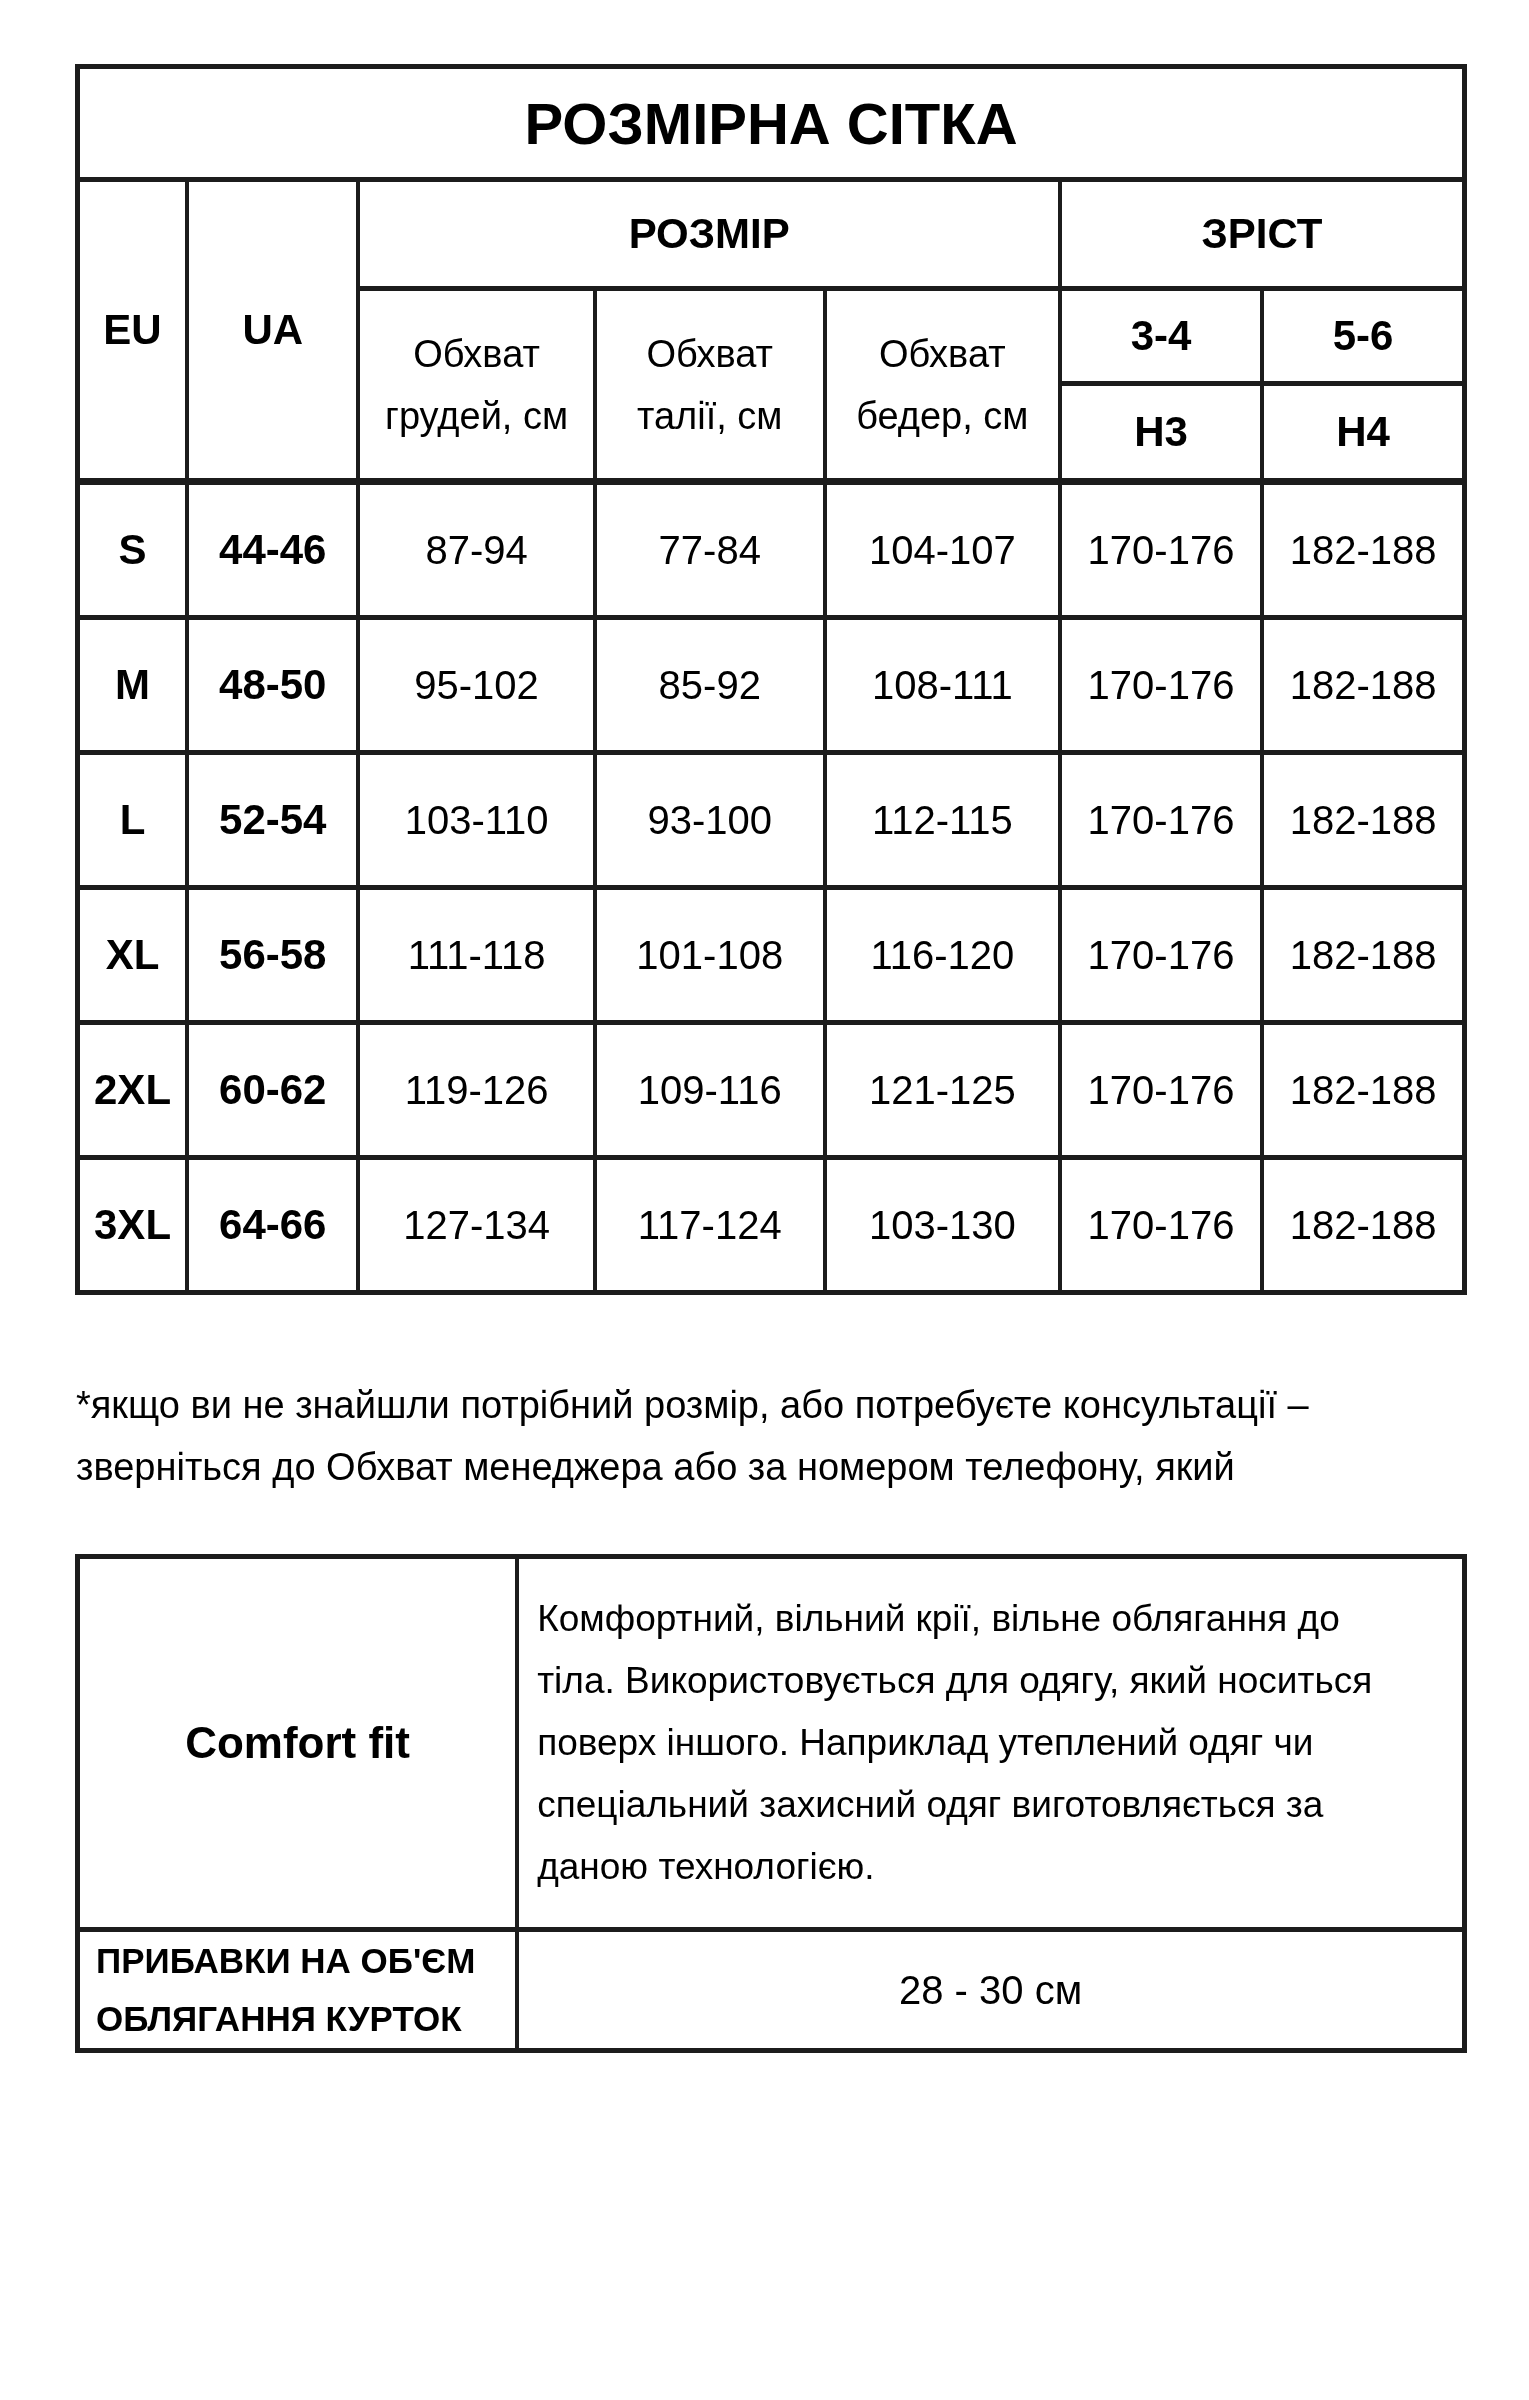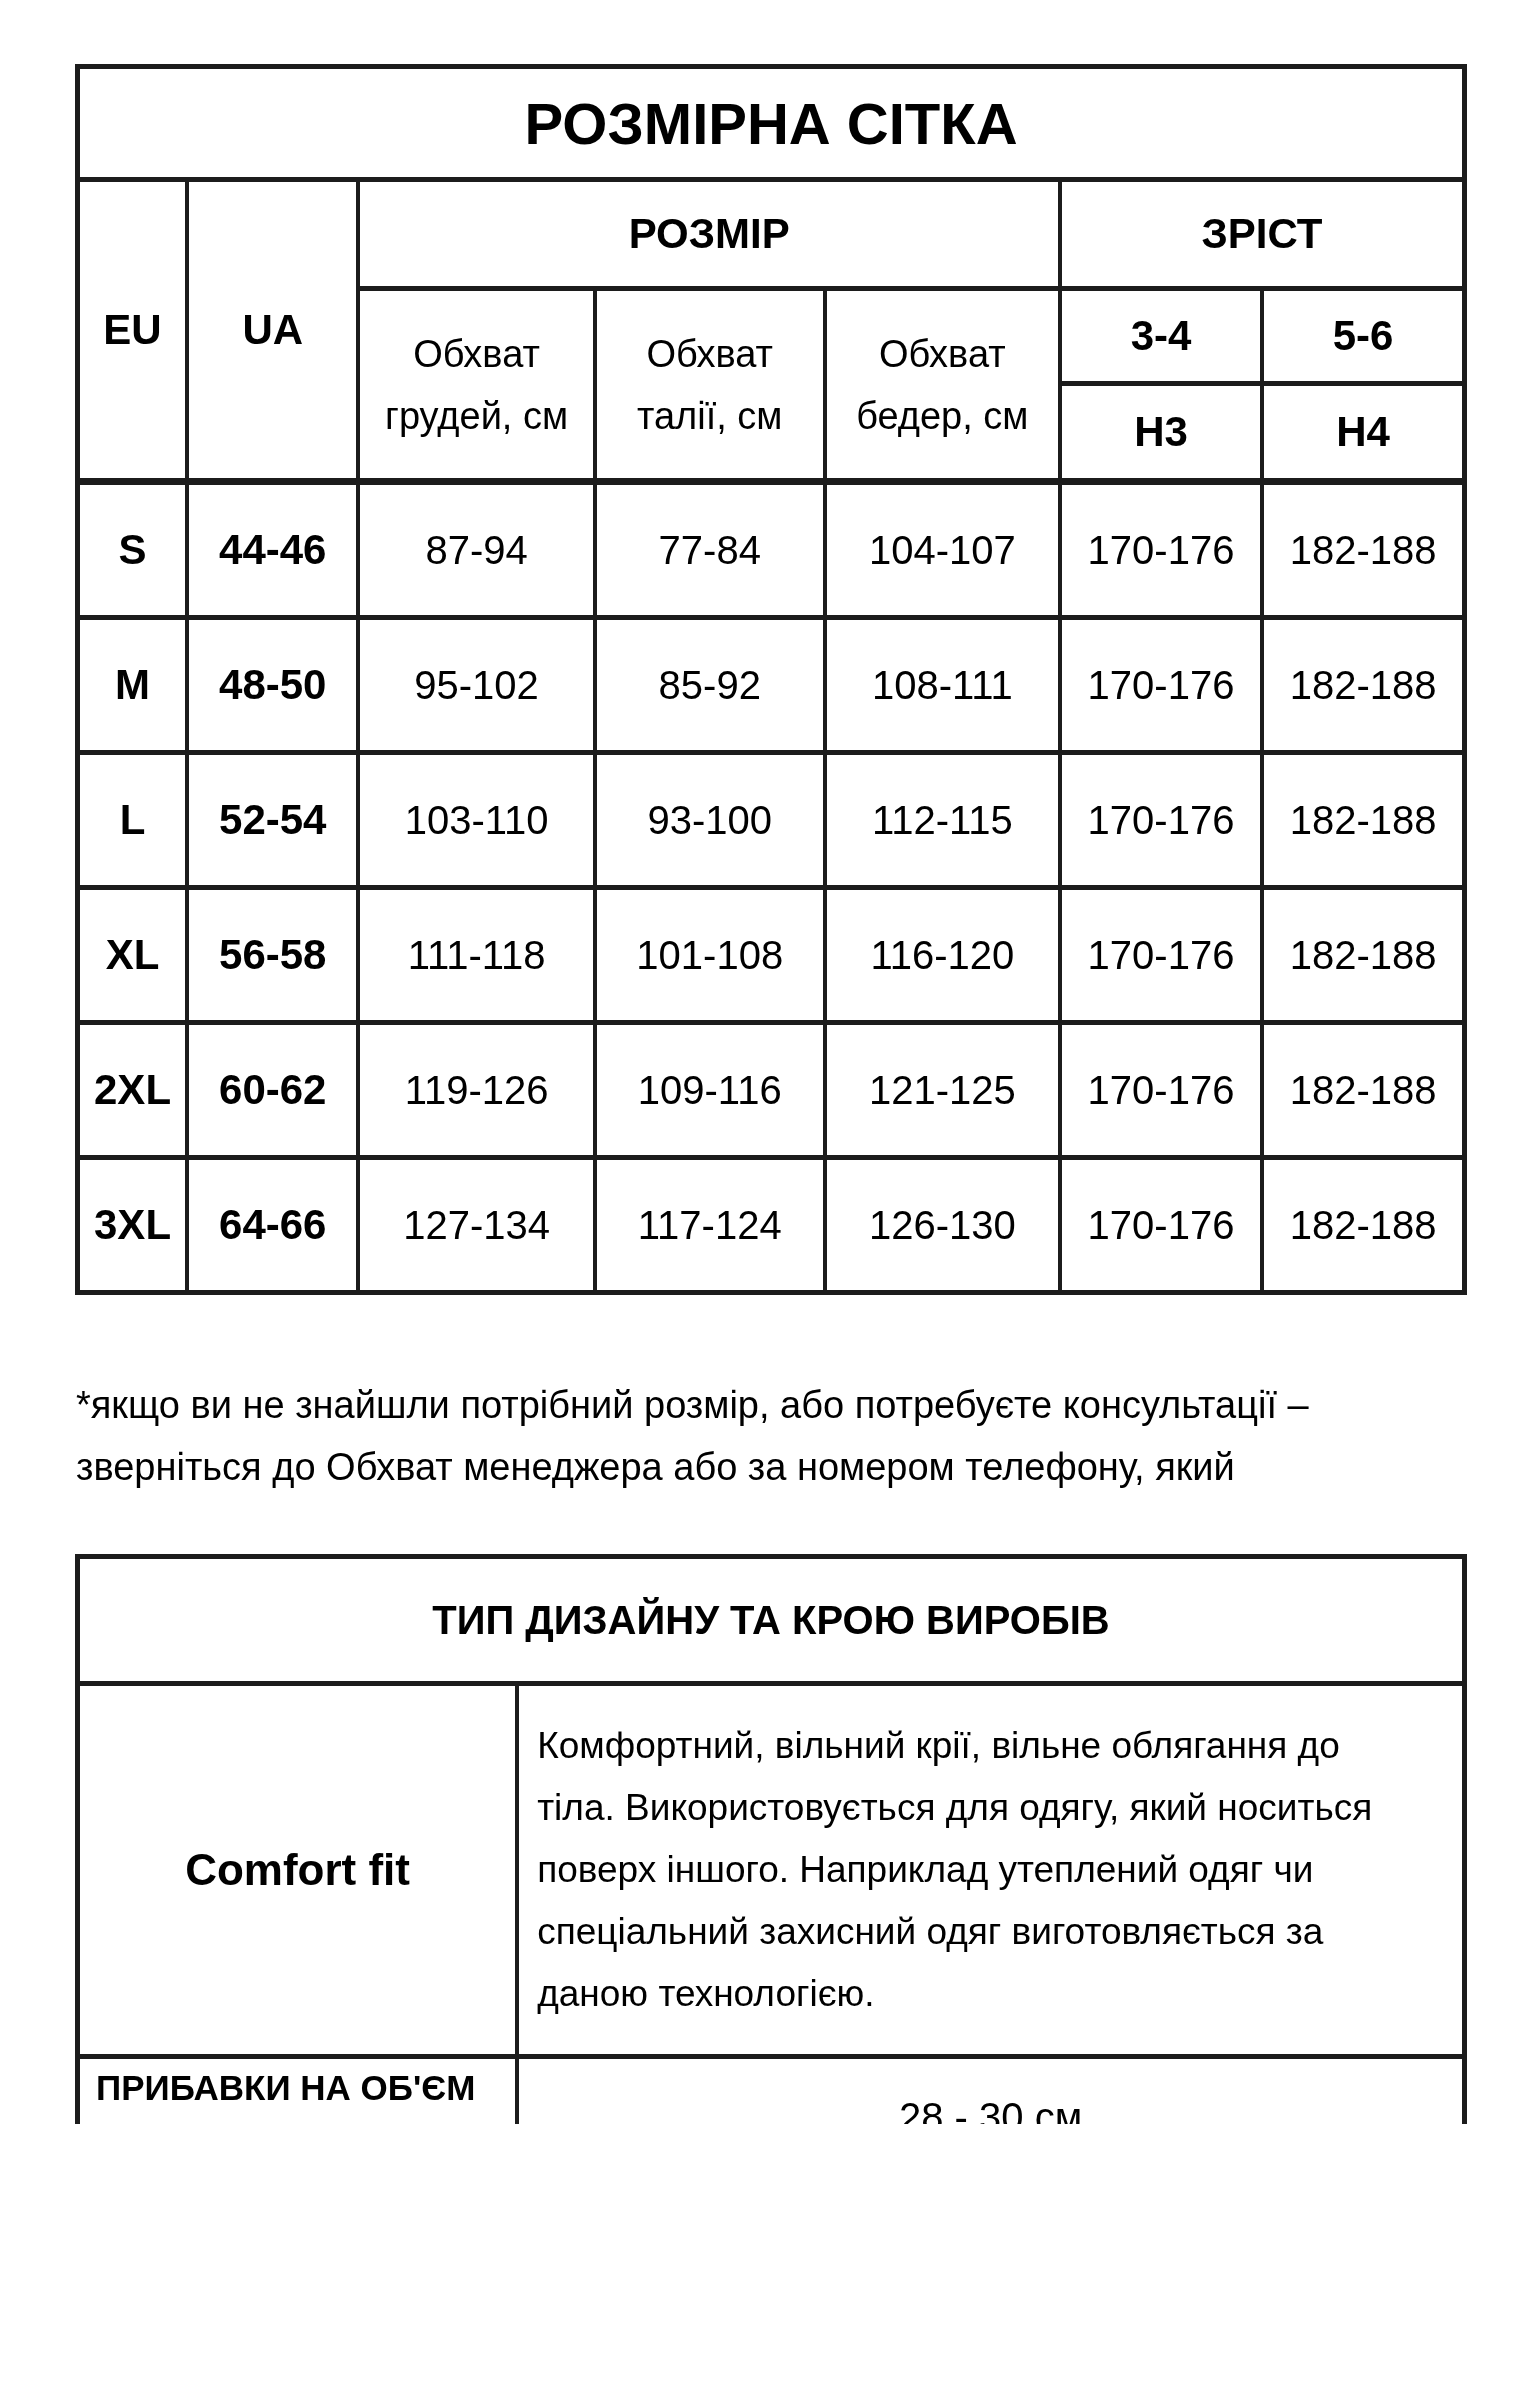--- a/index.html
+++ b/index.html
@@ -194,41 +194,38 @@
       <td>109-116</td>
       <td>121-125</td>
       <td>170-176</td>
       <td>182-188</td>
     </tr>
     <tr class="data-row">
       <td class="c-eu">3XL</td>
       <td class="c-ua">64-66</td>
       <td>127-134</td>
       <td>117-124</td>
-      <td>126-130</td>
+      <td>103-130</td>
       <td>170-176</td>
       <td>182-188</td>
     </tr>
   </tbody>
     </table>
 
   <div class="note">
     <div>*якщо ви не знайшли потрібний розмір, або потребуєте консультації –</div>
     <div>зверніться до Обхват менеджера або за номером телефону, який</div>
   </div>
 
   <table id="design-table">
     <colgroup>
       <col style="width:31.7%">
       <col style="width:68.3%">
     </colgroup>
     <tbody>
-        <tr>
-      <td colspan="2" class="t2-title-cell">ТИП ДИЗАЙНУ ТА КРОЮ ВИРОБІВ</td>
-    </tr>
     <tr class="t2-row1">
       <td class="comfort-label">Comfort fit</td>
       <td class="desc-cell">
         <div>Комфортний, вільний крії, вільне облягання до</div>
         <div>тіла. Використовується для одягу, який носиться</div>
         <div>поверх іншого. Наприклад утеплений одяг чи</div>
         <div>спеціальний захисний одяг виготовляється за</div>
         <div>даною технологією.</div>
       </td>
     </tr>

